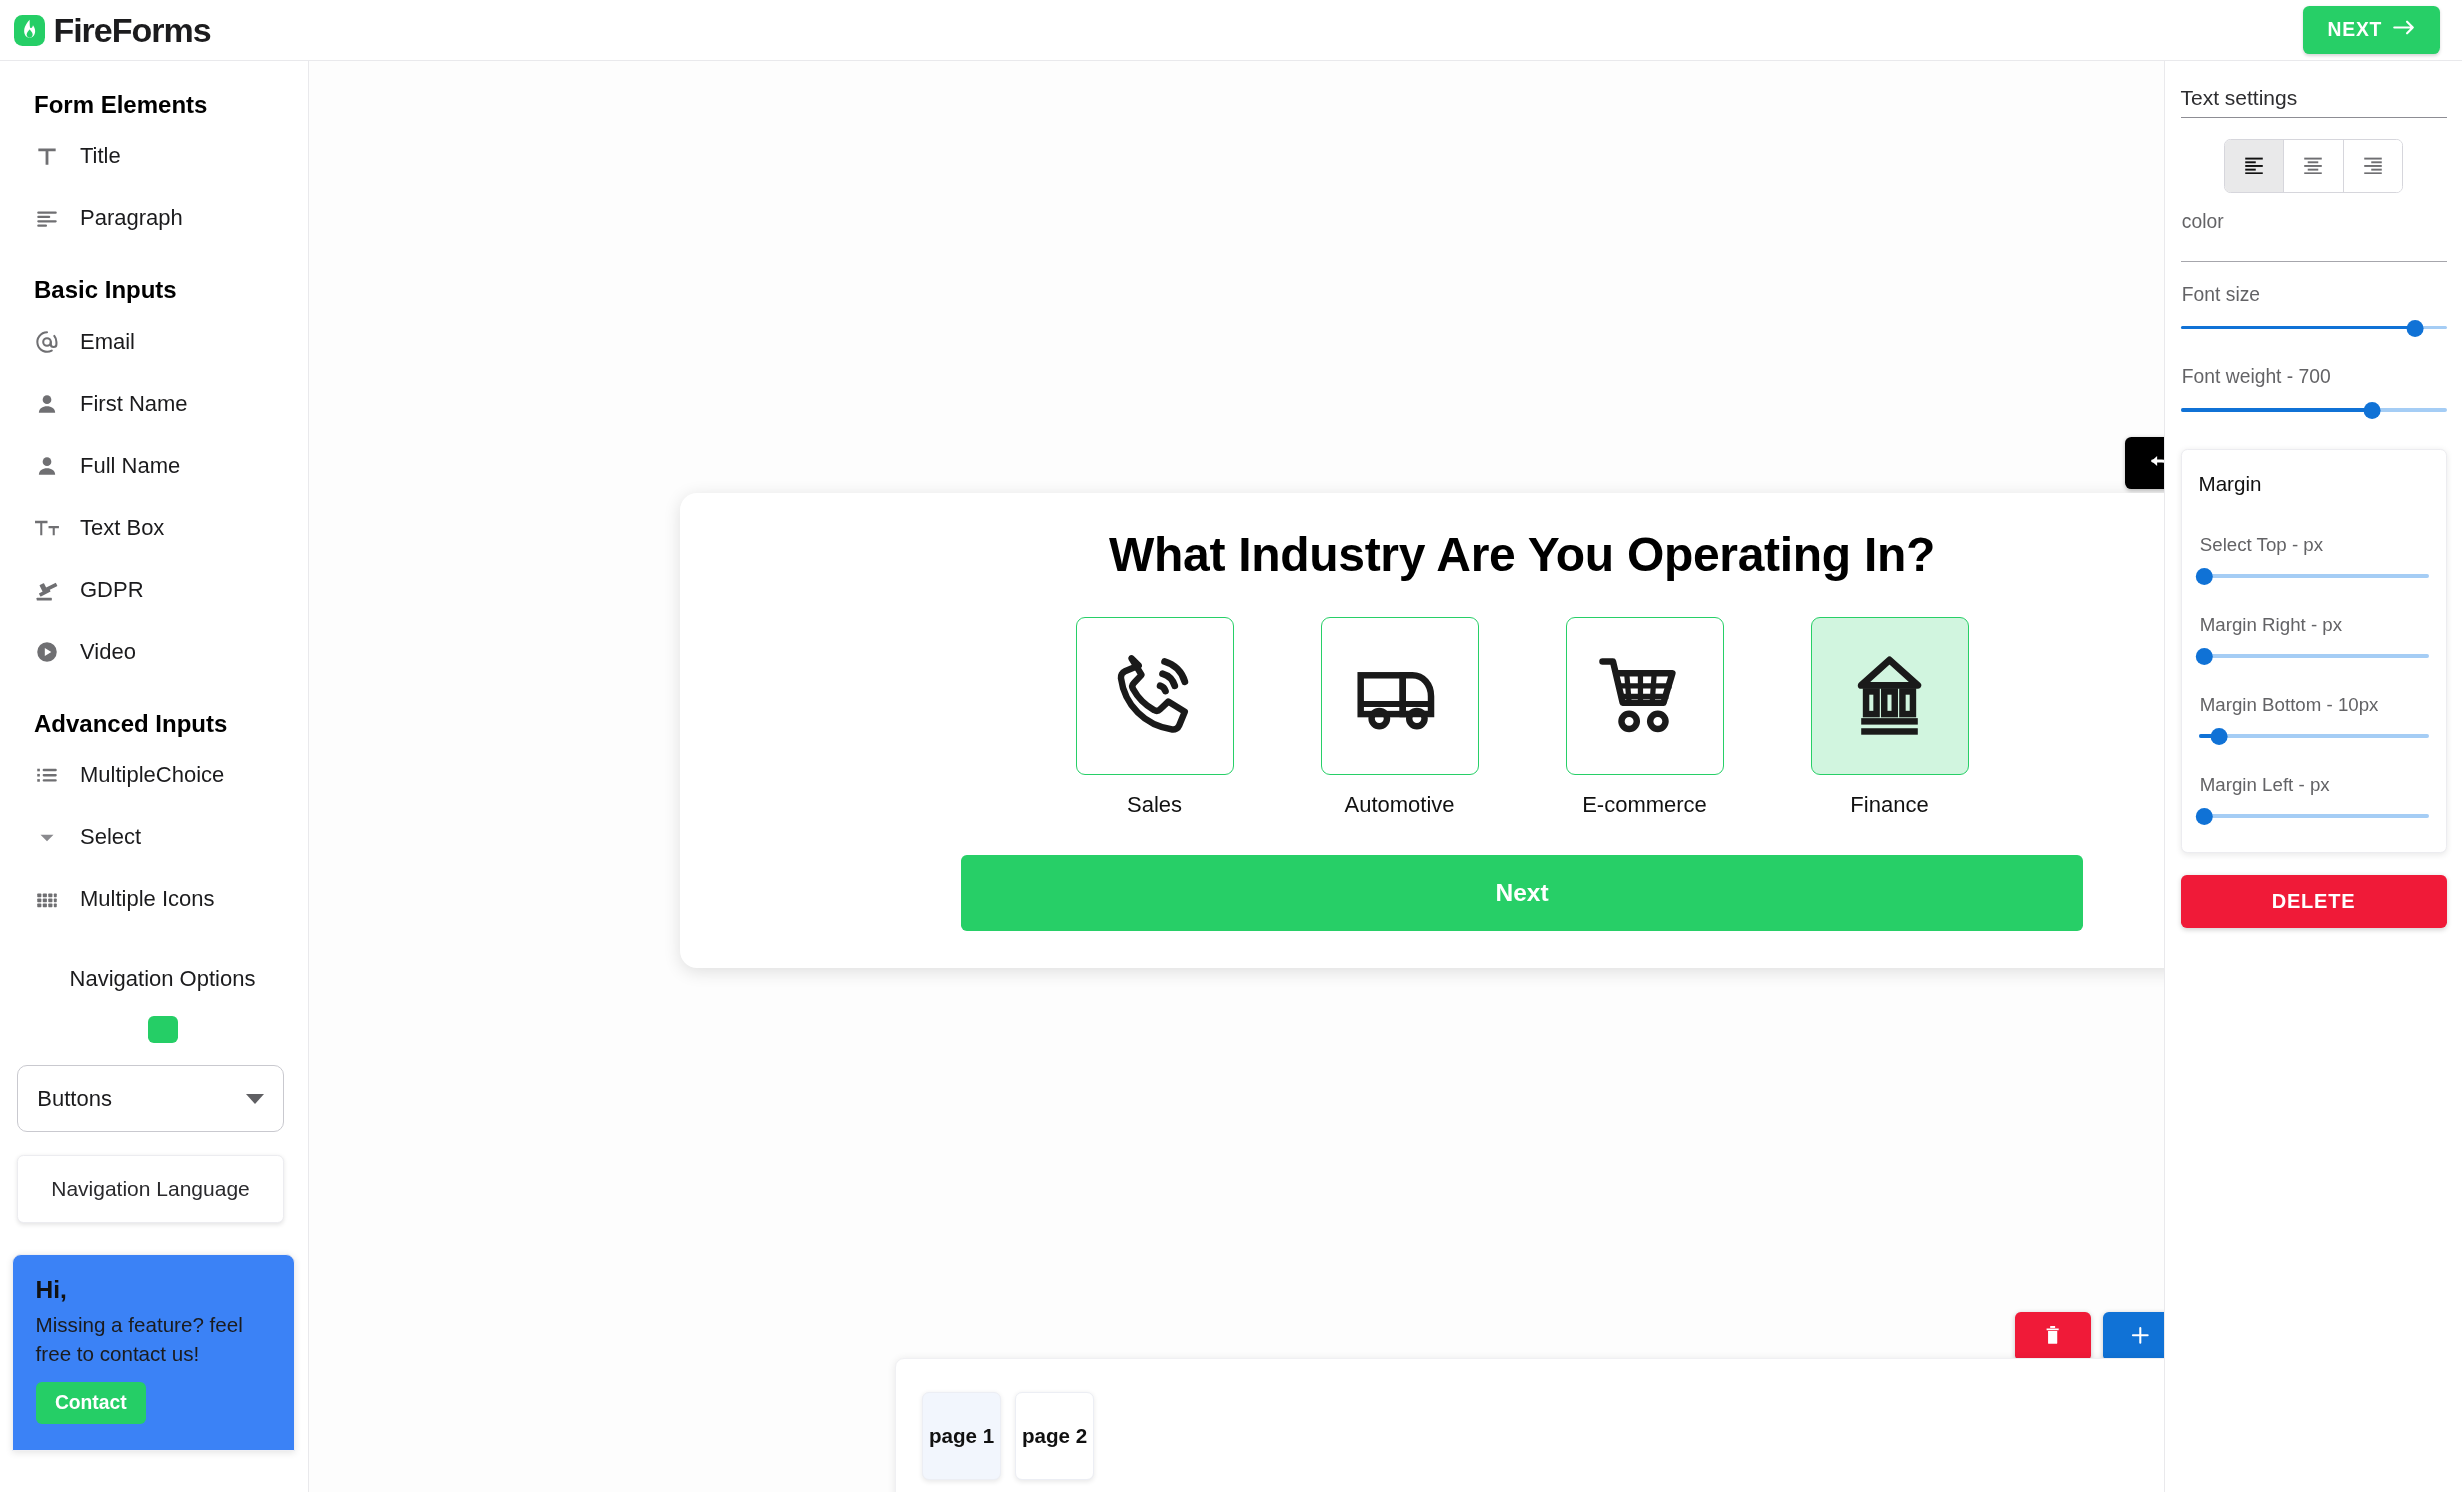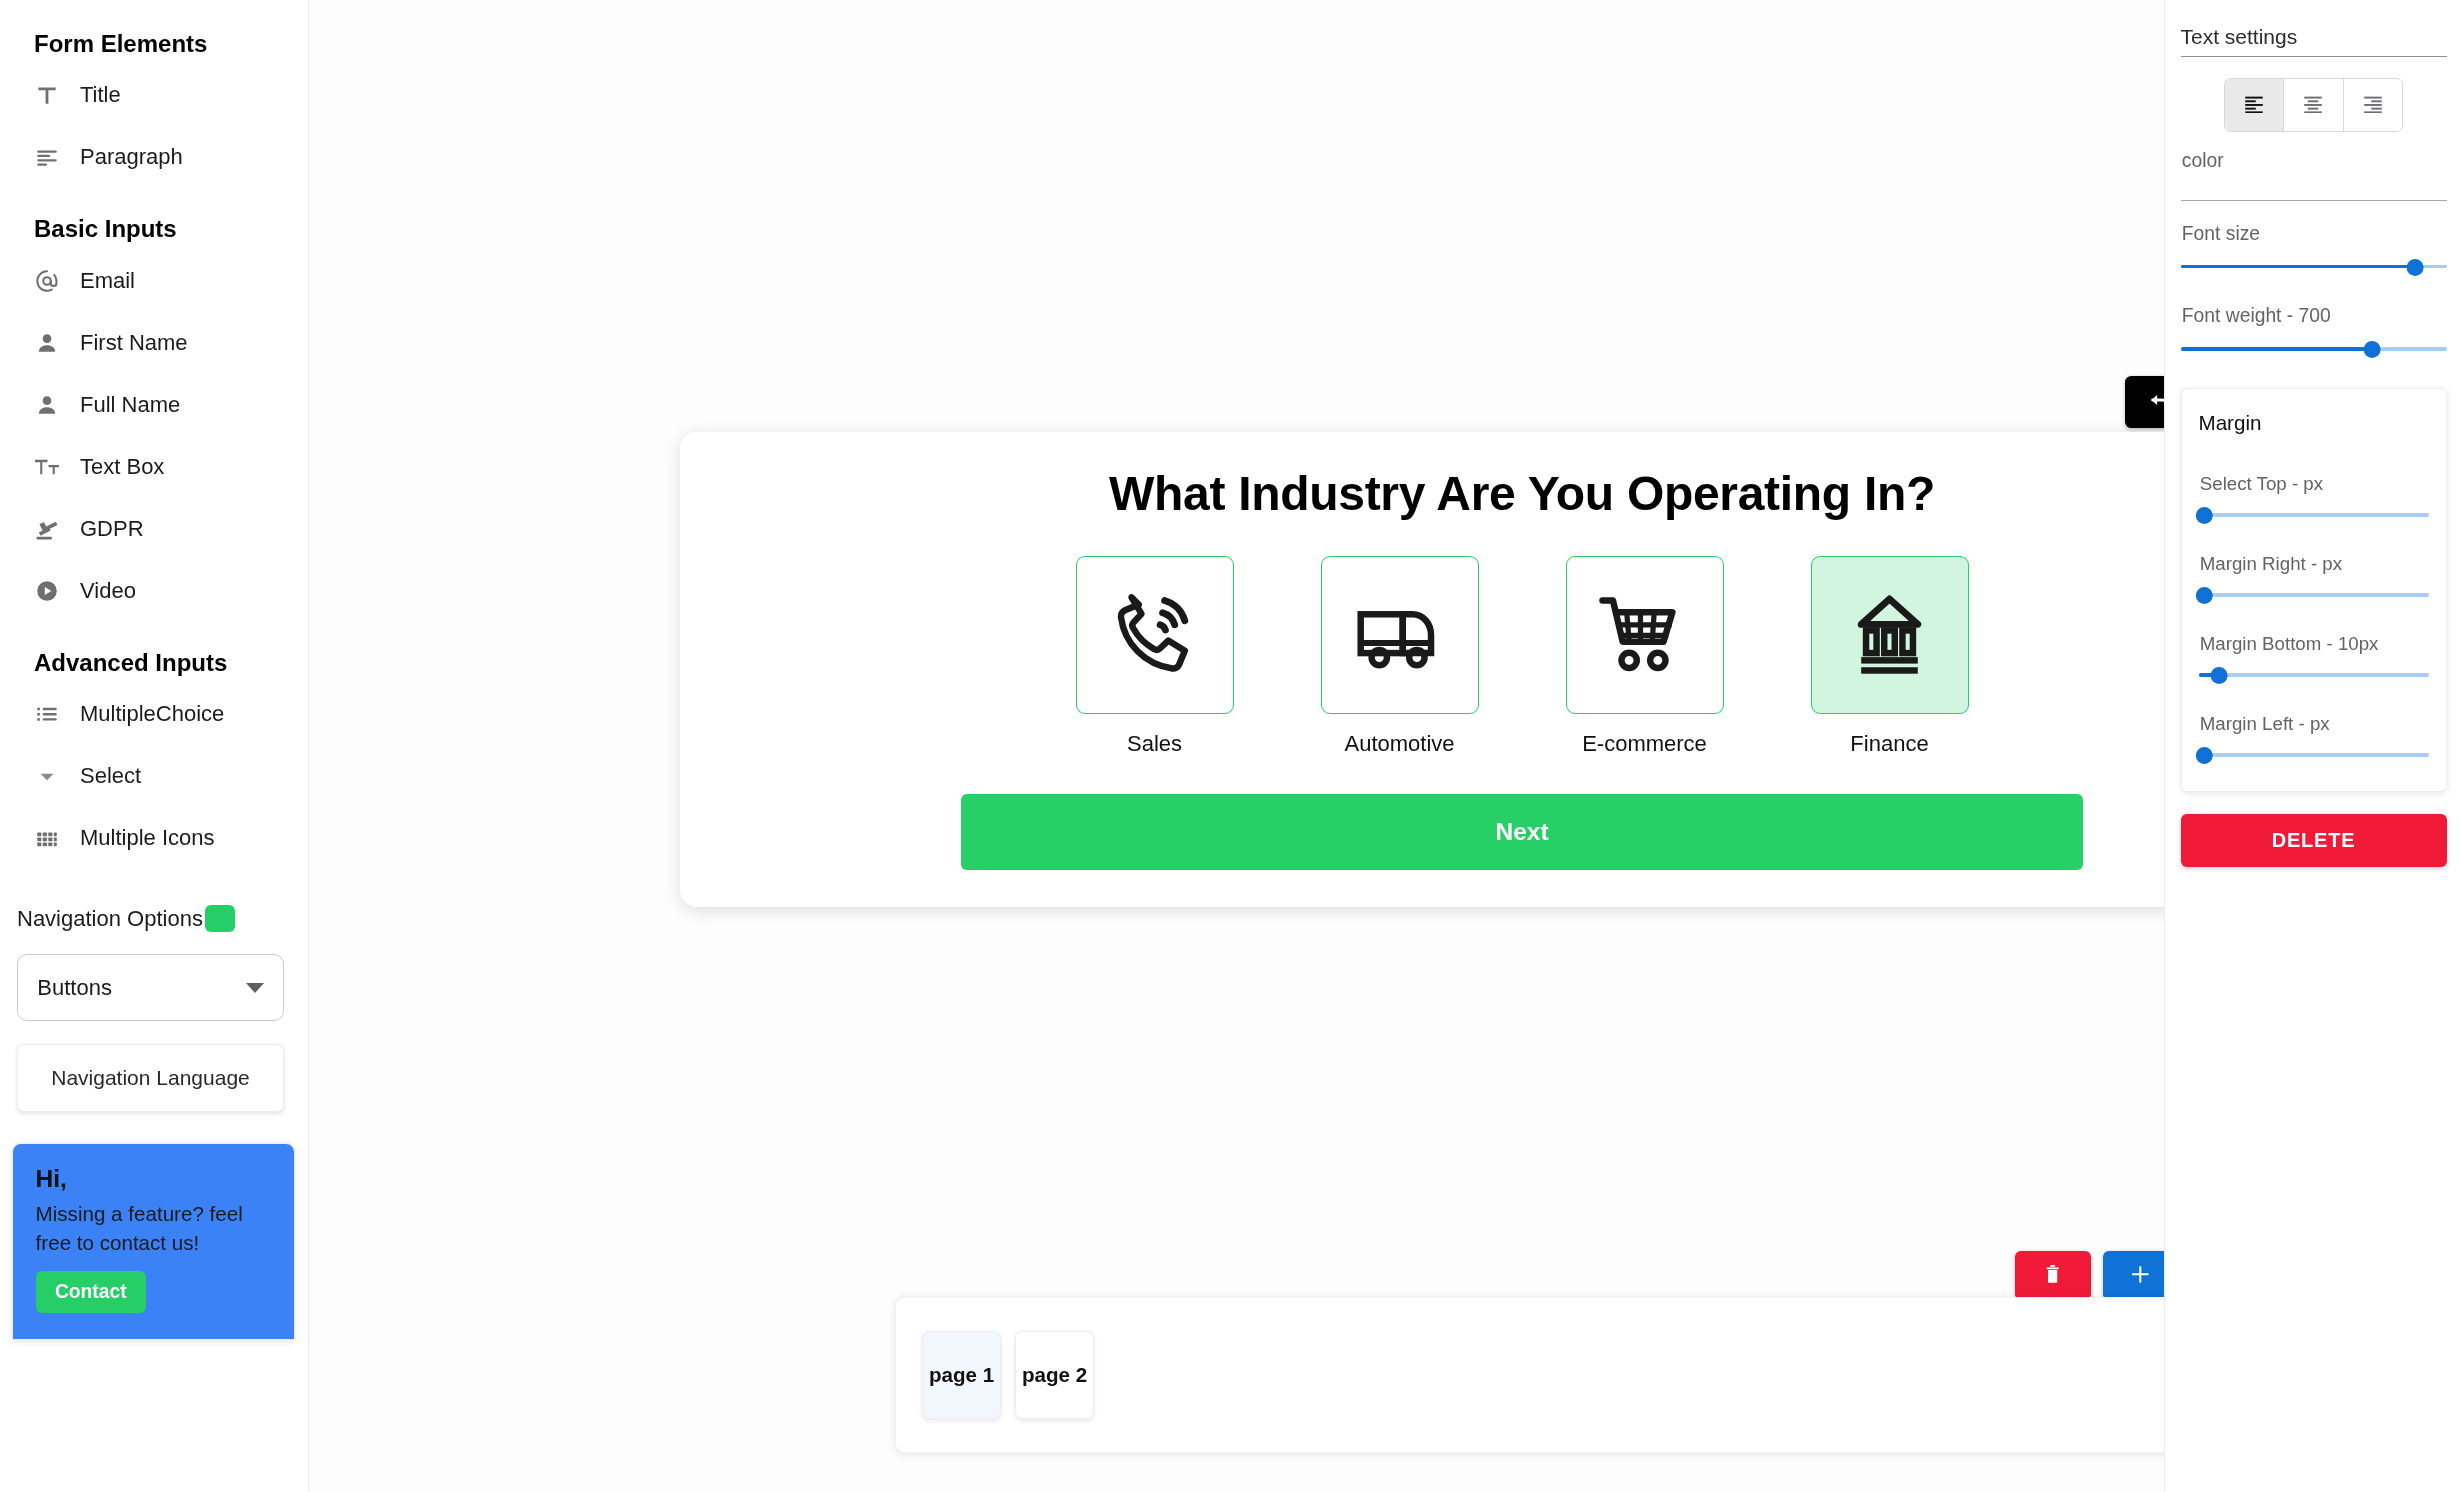--- a/index.html
+++ b/index.html
@@ -53,22 +53,22 @@
     display: flex; align-items: center; height: 62px;
     padding-left: 34px; cursor: pointer;
   }
   .side-item .ico {
     width: 46px; flex: 0 0 46px; display: flex; align-items: center;
     color: #6f6f72;
   }
   .side-item .lbl { font-size: 22px; color: #1b1b1d; }
 
   .navopt-row {
-    display: flex; align-items: center; gap: 2px;
-    padding: 0 0 0 17px; margin-top: 36px;
+    display: flex; align-items: center; gap: 24px;
+    padding: 0 0 0 17px; margin-top: 36px; flex-direction: column;
   }
   .navopt-row .lbl { font-size: 22px; color: #1b1b1d; }
   .swatch { width: 30px; height: 27px; border-radius: 5.8px; background: #25ce66; }
 
   .select-box {
     margin: 22px 0 0 17px; width: 267px; height: 67px;
     border: 1.3px solid #c9c9cf; border-radius: 10px; background: #fff;
     display: flex; align-items: center; justify-content: space-between;
     padding: 0 19.3px 0 19.3px; cursor: pointer;
   }
@@ -204,20 +204,39 @@
     font-size: 20px; font-weight: 700; letter-spacing: 0.8px; cursor: pointer;
     font-family: "Liberation Sans", sans-serif;
     box-shadow: 0 1.9px 5.8px rgba(0,0,0,.18);
   }
 </style>
 </head>
 <body>
 
 <div class="app">
 
+  <div class="topbar">
+    <div class="brand">
+      <div class="brand-mark">
+        <svg width="19.3" height="22" viewBox="0 0 24 28">
+            <path d="M12 1C12 1 5 8.2 5 15.2C5 20.1 8.2 24 12 24C15.8 24 19 20.1 19 15.2C19 11.4 16.2 8 16.2 8C16.2 8 15.6 11.6 13.6 11.6C12.2 11.6 12 9 12 1Z" fill="#ffffff"></path>
+            <path d="M12 24c-2.2 0-3.8-1.9-3.8-4.2 0-3 3.8-6.5 3.8-6.5s3.8 3.5 3.8 6.5C15.8 22.1 14.2 24 12 24z" fill="#25ce66"></path>
+          </svg>
+      </div>
+      <div class="brand-name">FireForms</div>
+    </div>
+    <button class="next-top">
+      <span>NEXT</span>
+      <span>
+        <svg width="23" height="17" viewBox="0 0 36 26">
+            <path d="M2 13h29M22 4l9 9-9 9" stroke="#fff" stroke-width="3.4" fill="none" stroke-linecap="round" stroke-linejoin="round"></path>
+          </svg>
+      </span>
+    </button>
+  </div>
 
   <div class="body">
 
     <div class="sidebar">
 
       <div class="side-group-title">Form Elements</div>
 
       <div class="side-item">
         <span class="ico">
           <svg width="26" height="26" viewBox="0 0 24 24">

